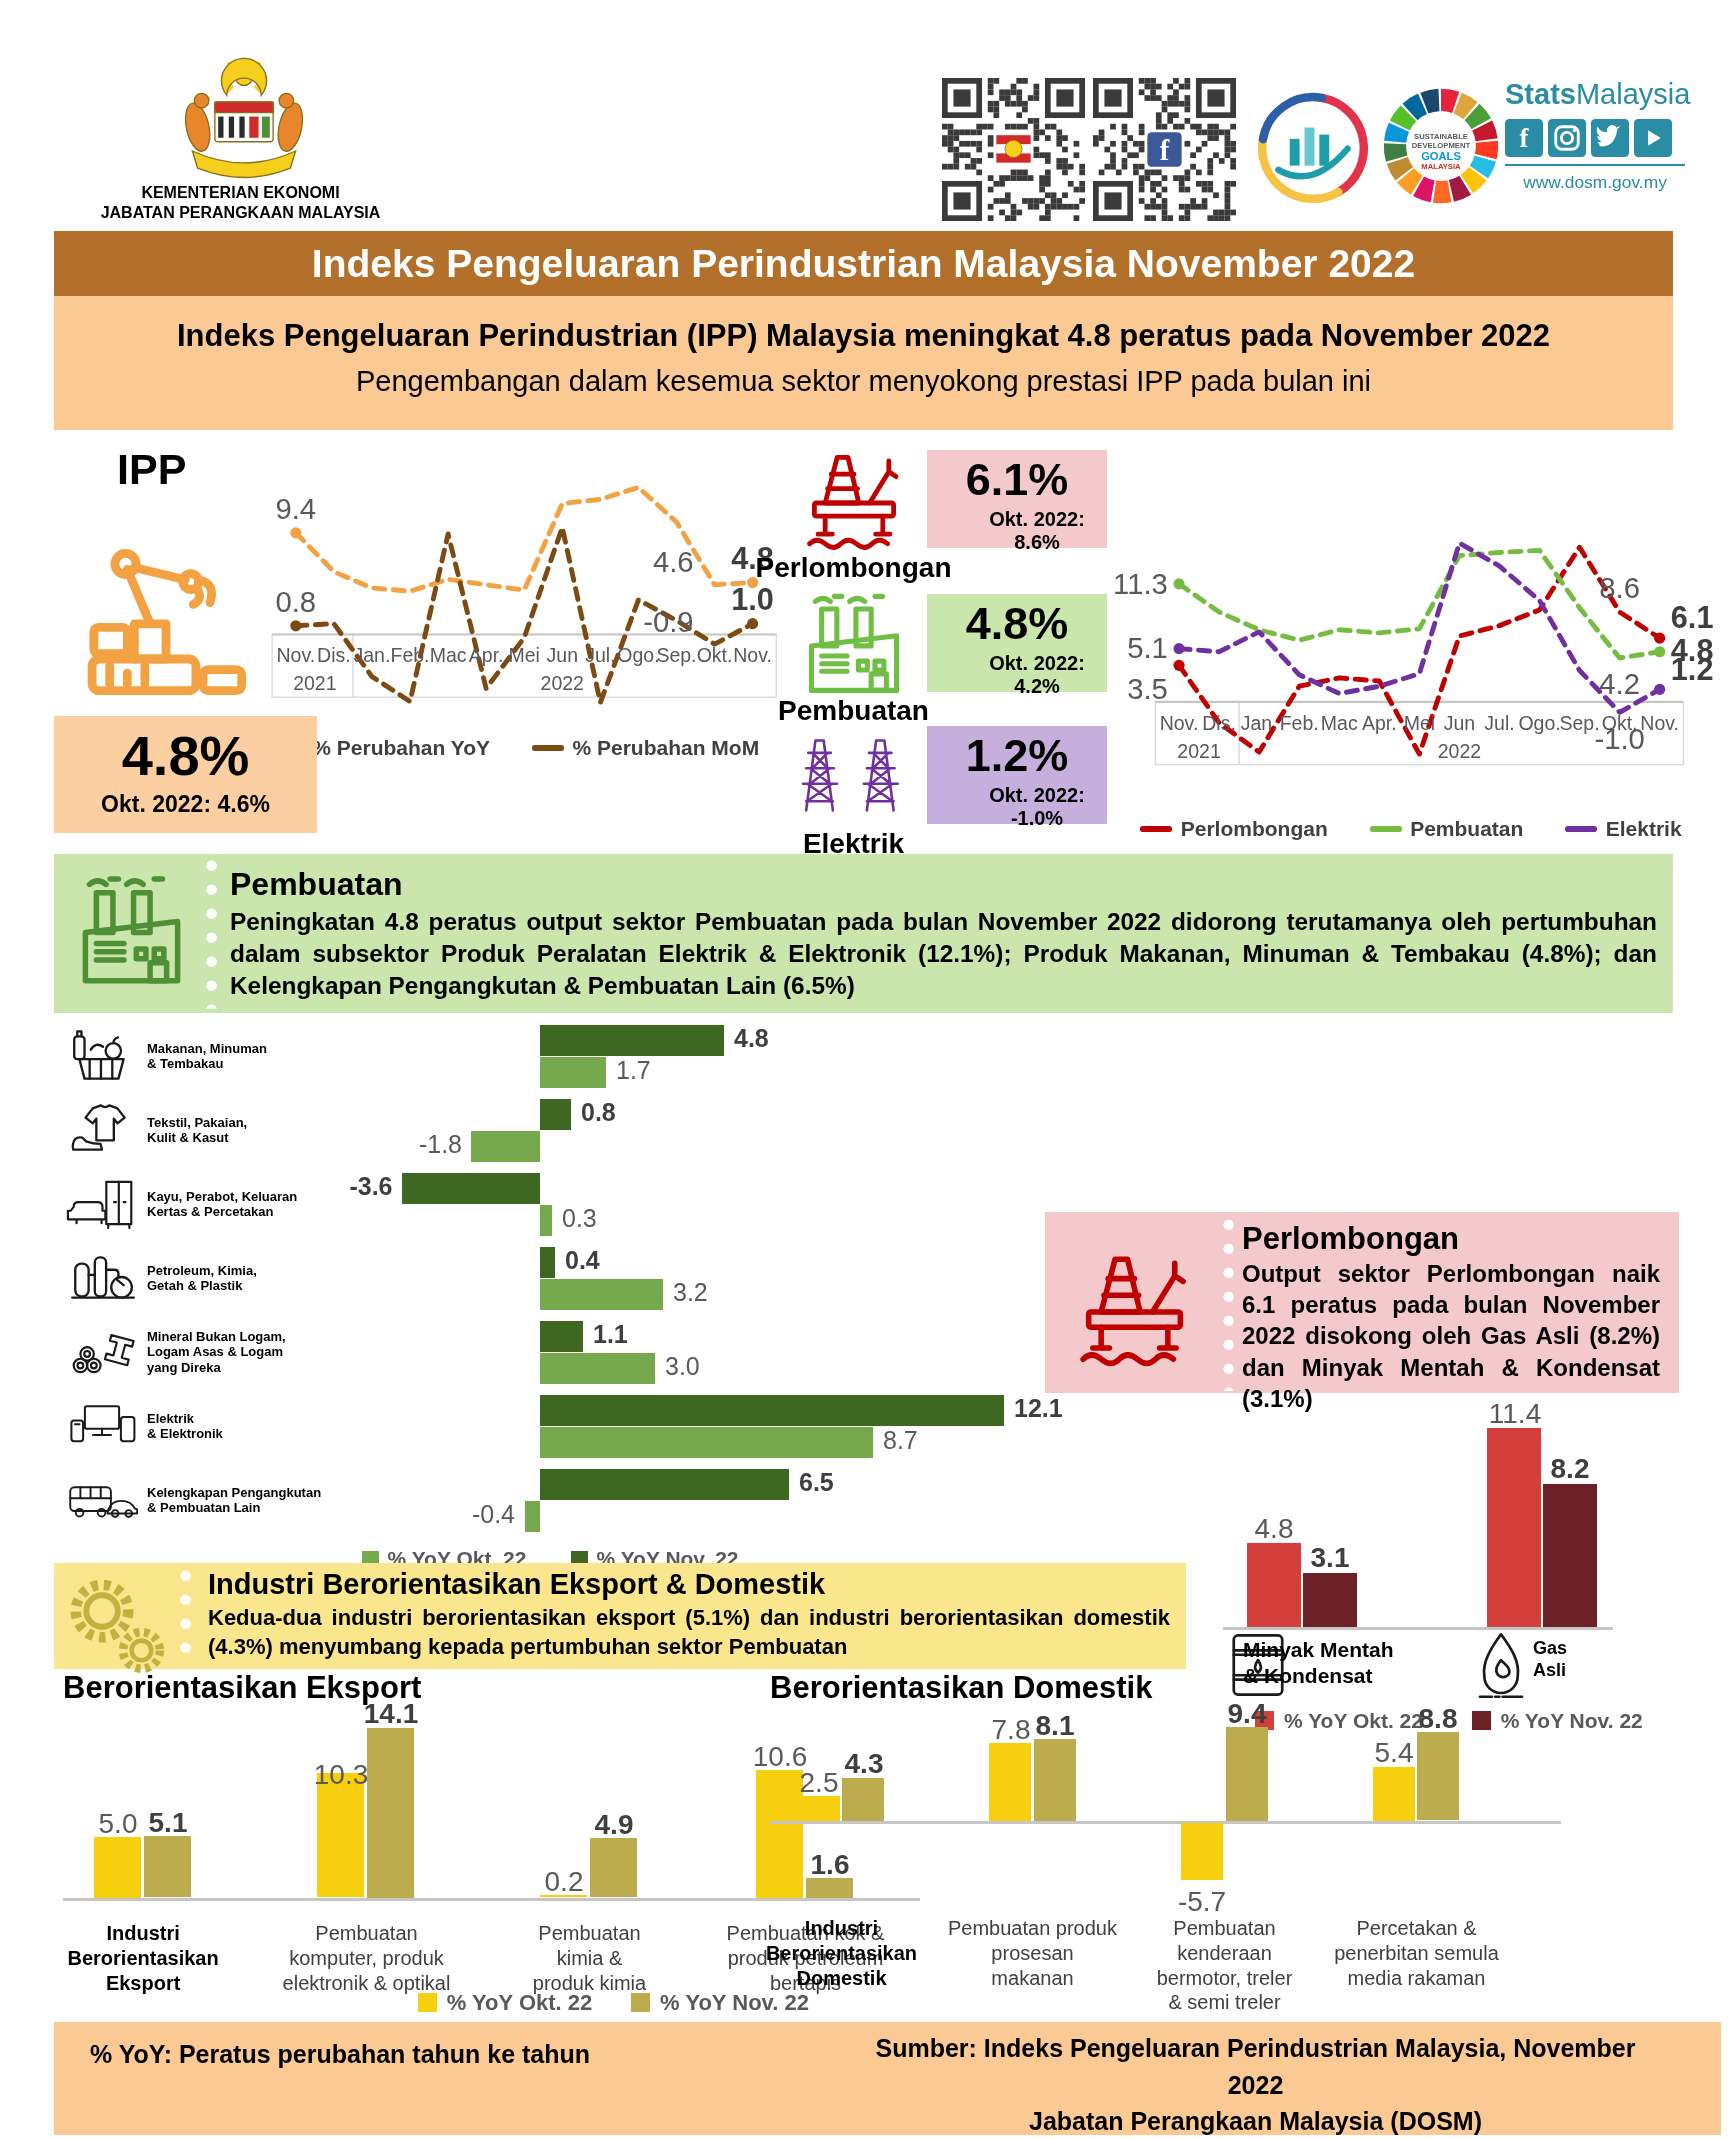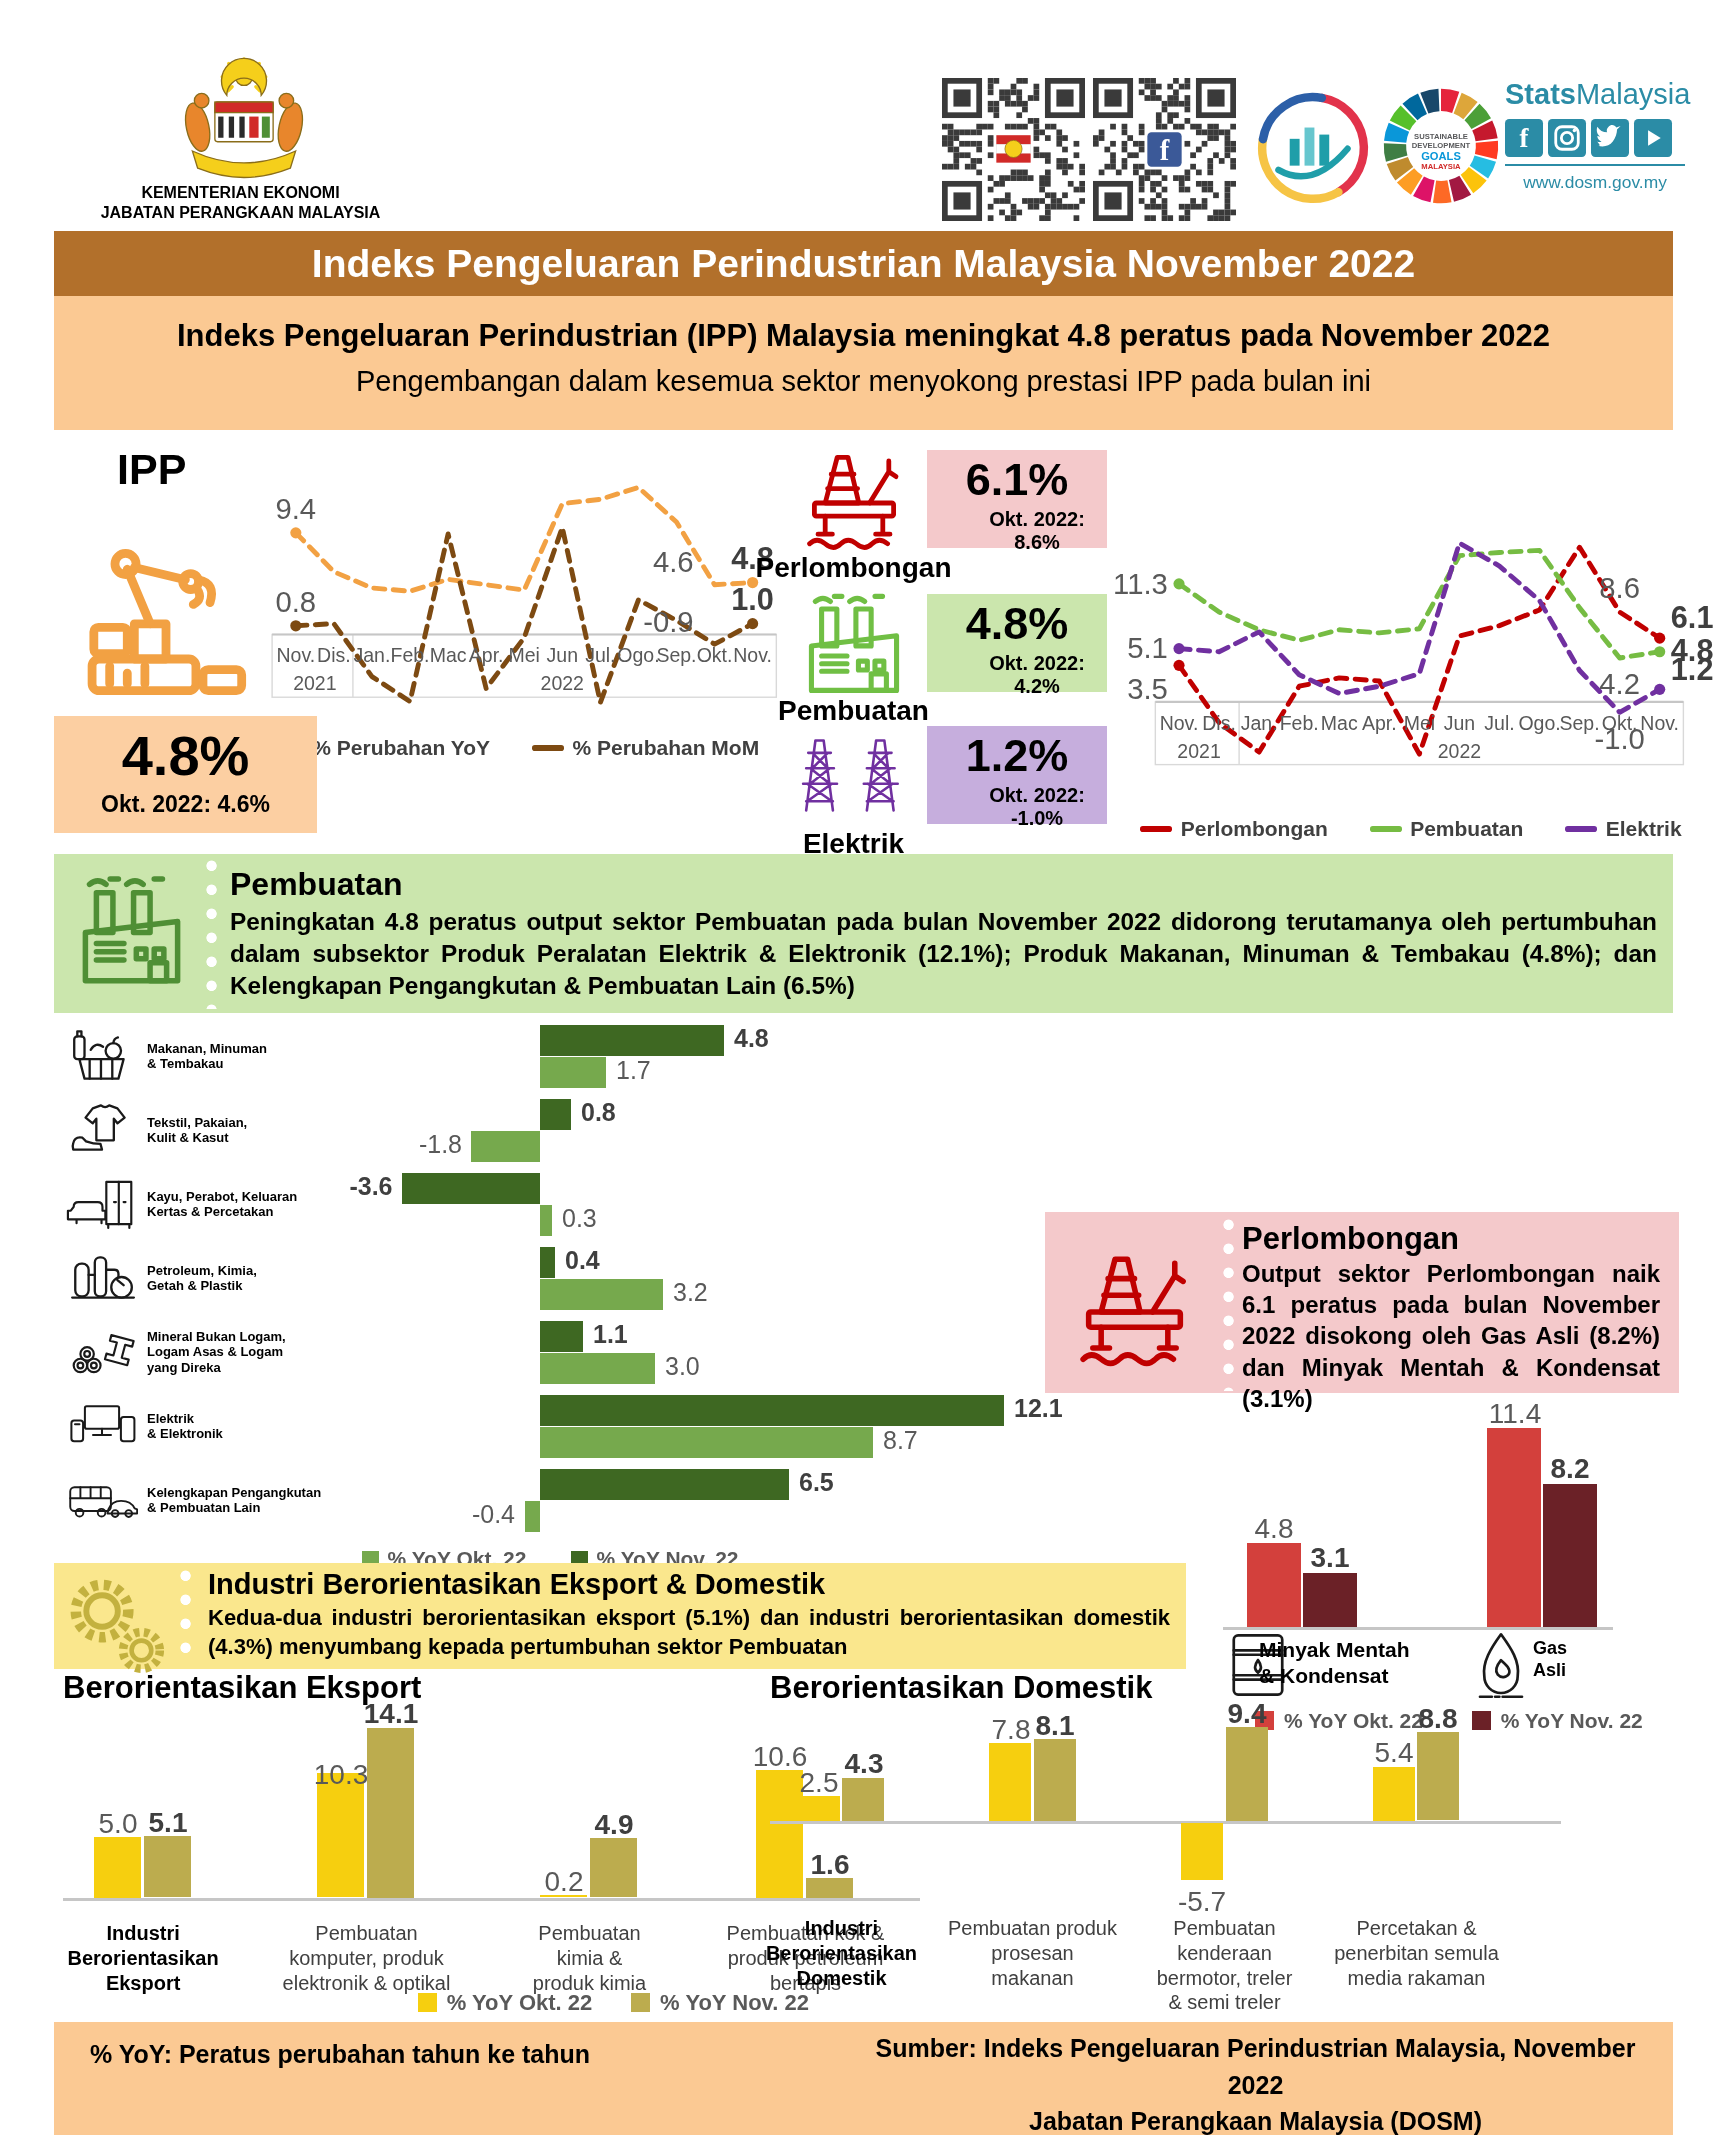--- a/index.html
+++ b/index.html
@@ -67,21 +67,21 @@
   #eksport-mount{left:56px;top:1685px;width:927px;height:348px;}
   #domestik-mount{left:770px;top:1685px;width:798px;height:348px;}
   .colBase{position:absolute;height:2.8px;background:#C6C6C6;}
   .colBar{position:absolute;}
   .colVal{position:absolute;width:84px;text-align:center;font-size:28px;height:31px;line-height:31px;}
   .catBlock{position:absolute;text-align:center;font-size:20px;line-height:1.24;color:#404040;}
   .catBlock.b{font-weight:bold;color:#000;}
   #bottom-legend{left:418px;top:1990px;display:flex;gap:39px;align-items:center;
                  font-size:22px;font-weight:bold;color:#595959;}
   .sq{display:inline-block;width:19px;height:19px;margin-right:9.8px;vertical-align:-2.1px;}
-  #footer{left:54px;top:2022px;width:1619px;height:113px;background:#FBC993;}
+  #footer{left:54px;top:2022px;width:1619px;height:113px;background:#FBC993;padding-left:48px;}
   #foot-note{position:absolute;left:36px;top:18px;font-size:25px;font-weight:bold;}
   #foot-src{position:absolute;left:801px;top:8.4px;width:801px;text-align:center;font-size:25px;font-weight:bold;line-height:1.45;}
   
   .lineLegend{position:absolute;left:0;width:100%;display:flex;justify-content:center;gap:42px;align-items:center;}
   .lgEntry{display:flex;align-items:center;gap:8.4px;font-size:21px;font-weight:bold;color:#404040;}
   .lgLine{display:inline-block;width:32px;height:5.6px;border-radius:2.8px;}
   .lgSq{display:inline-block;width:16.7px;height:16.7px;}
   svg text.ax{font-size:28px;fill:#595959;font-family:"Liberation Sans",sans-serif;}
   svg text.pl{font-size:42px;fill:#595959;font-family:"Liberation Sans",sans-serif;}
   svg text.pl-last{font-size:44px;font-weight:bold;fill:#3F3F3F;font-family:"Liberation Sans",sans-serif;}
@@ -863,21 +863,21 @@
       <div class="colVal bvokt" style="left: 20px; top: 116px;">4.8</div>
       <div class="colBar" style="left: 91px; width: 54px; height: 54px; top: 176px; background: rgb(107, 33, 39);"></div>
       <div class="colVal bvnov" style="left: 76px; top: 145px;">3.1</div>
       <svg viewBox="0 0 110 130" width="70" height="70" style="position: absolute; left: 10.5px; top: 233px;">
         <g fill="none" stroke="#1a1a1a" stroke-width="5" stroke-linejoin="round" stroke-linecap="round">
           <rect x="10" y="10" width="90" height="110" rx="8"></rect>
           <path d="M10,38 H100 M10,46 H100 M10,84 H100 M10,92 H100"></path>
           <path d="M55,56 q-11,15 0,23 q11,-8 0,-23"></path>
         </g>
       </svg>
-      <div class="catBlock b" style="left: 31px; top: 240px; width: 174px; text-align: left; font-size: 21px; margin-left: 16px;">
+      <div class="catBlock b" style="left: 31px; top: 240px; width: 174px; text-align: left; font-size: 21px;">
         <div>Minyak Mentah</div>
         <div>&amp; Kondensat</div>
       </div>
       <div class="colBar" style="left: 275px; width: 54px; height: 199px; top: 31px; background: rgb(211, 64, 60);"></div>
       <div class="colVal bvokt" style="left: 261px; top: 0.7px;">11.4</div>
       <div class="colBar" style="left: 331px; width: 54px; height: 143px; top: 87px; background: rgb(107, 33, 39);"></div>
       <div class="colVal bvnov" style="left: 316px; top: 56px;">8.2</div>
       <svg viewBox="0 0 110 130" width="70" height="70" style="position: absolute; left: 254px; top: 233px;">
         <g fill="none" stroke="#1a1a1a" stroke-width="5" stroke-linejoin="round" stroke-linecap="round">
           <path d="M55,8 C36,34 20,60 24,86 a31,31 0 0 0 62,0 C90,58 74,34 55,8 Z"></path>

